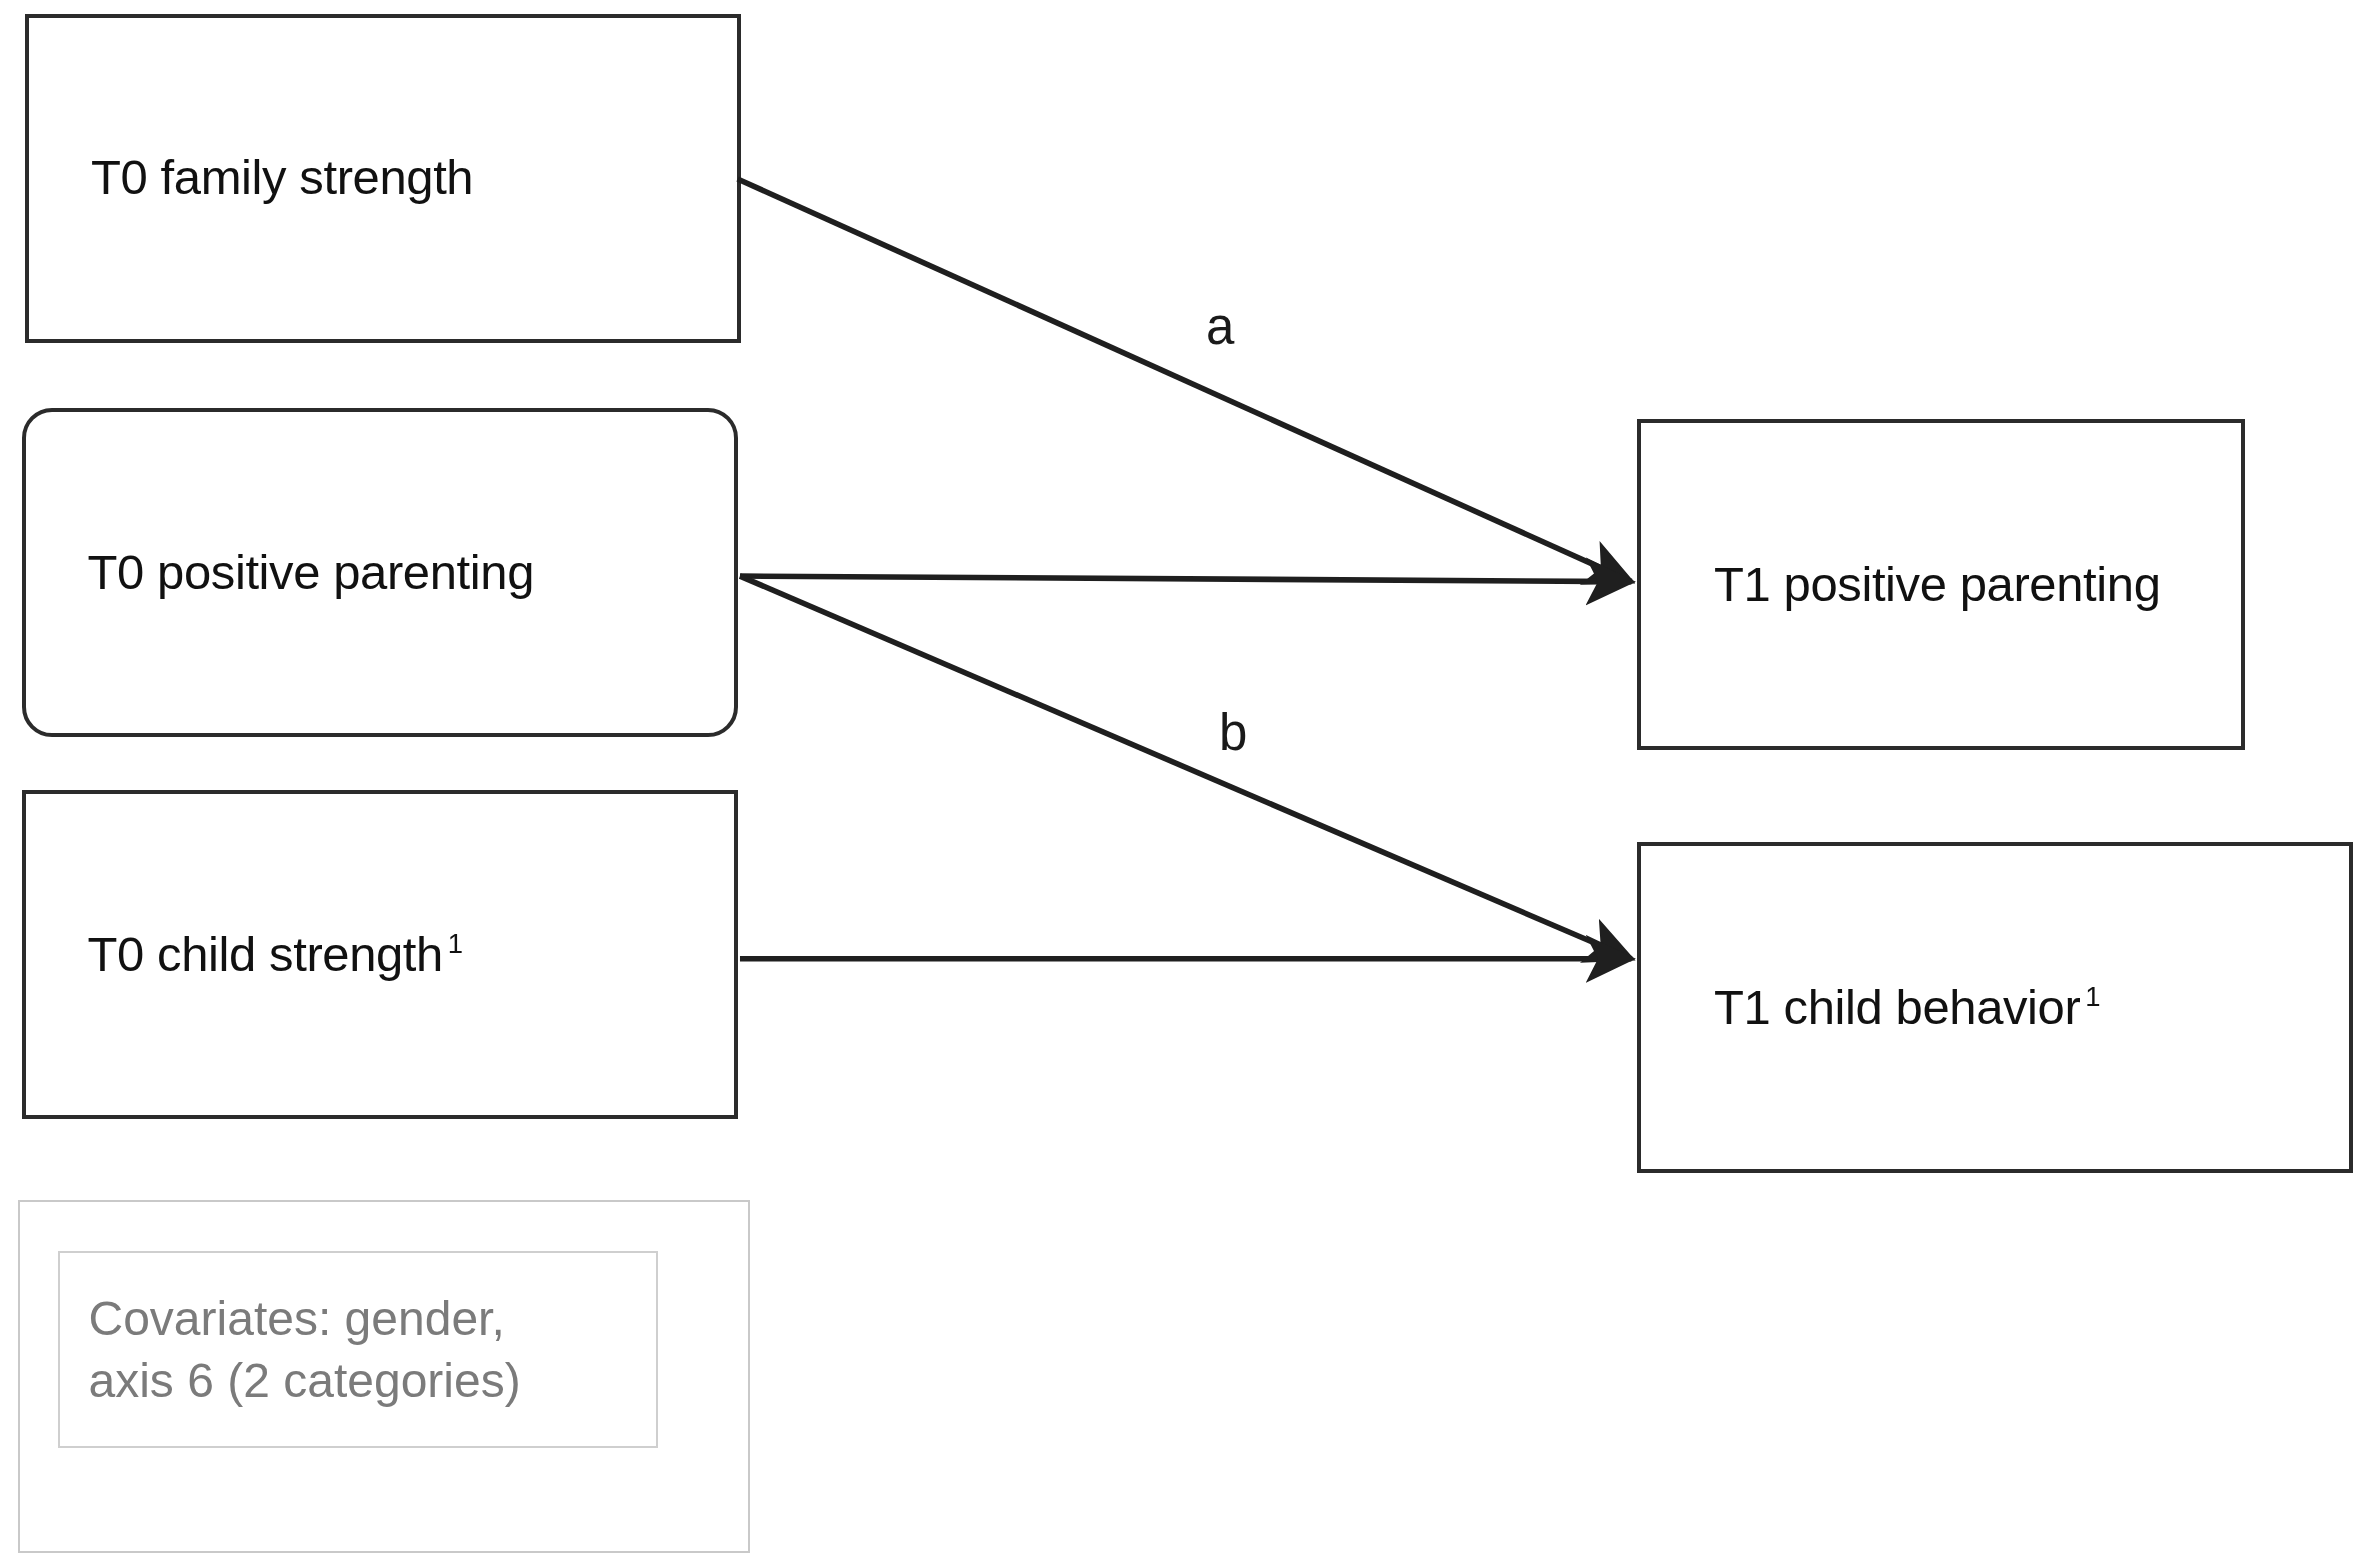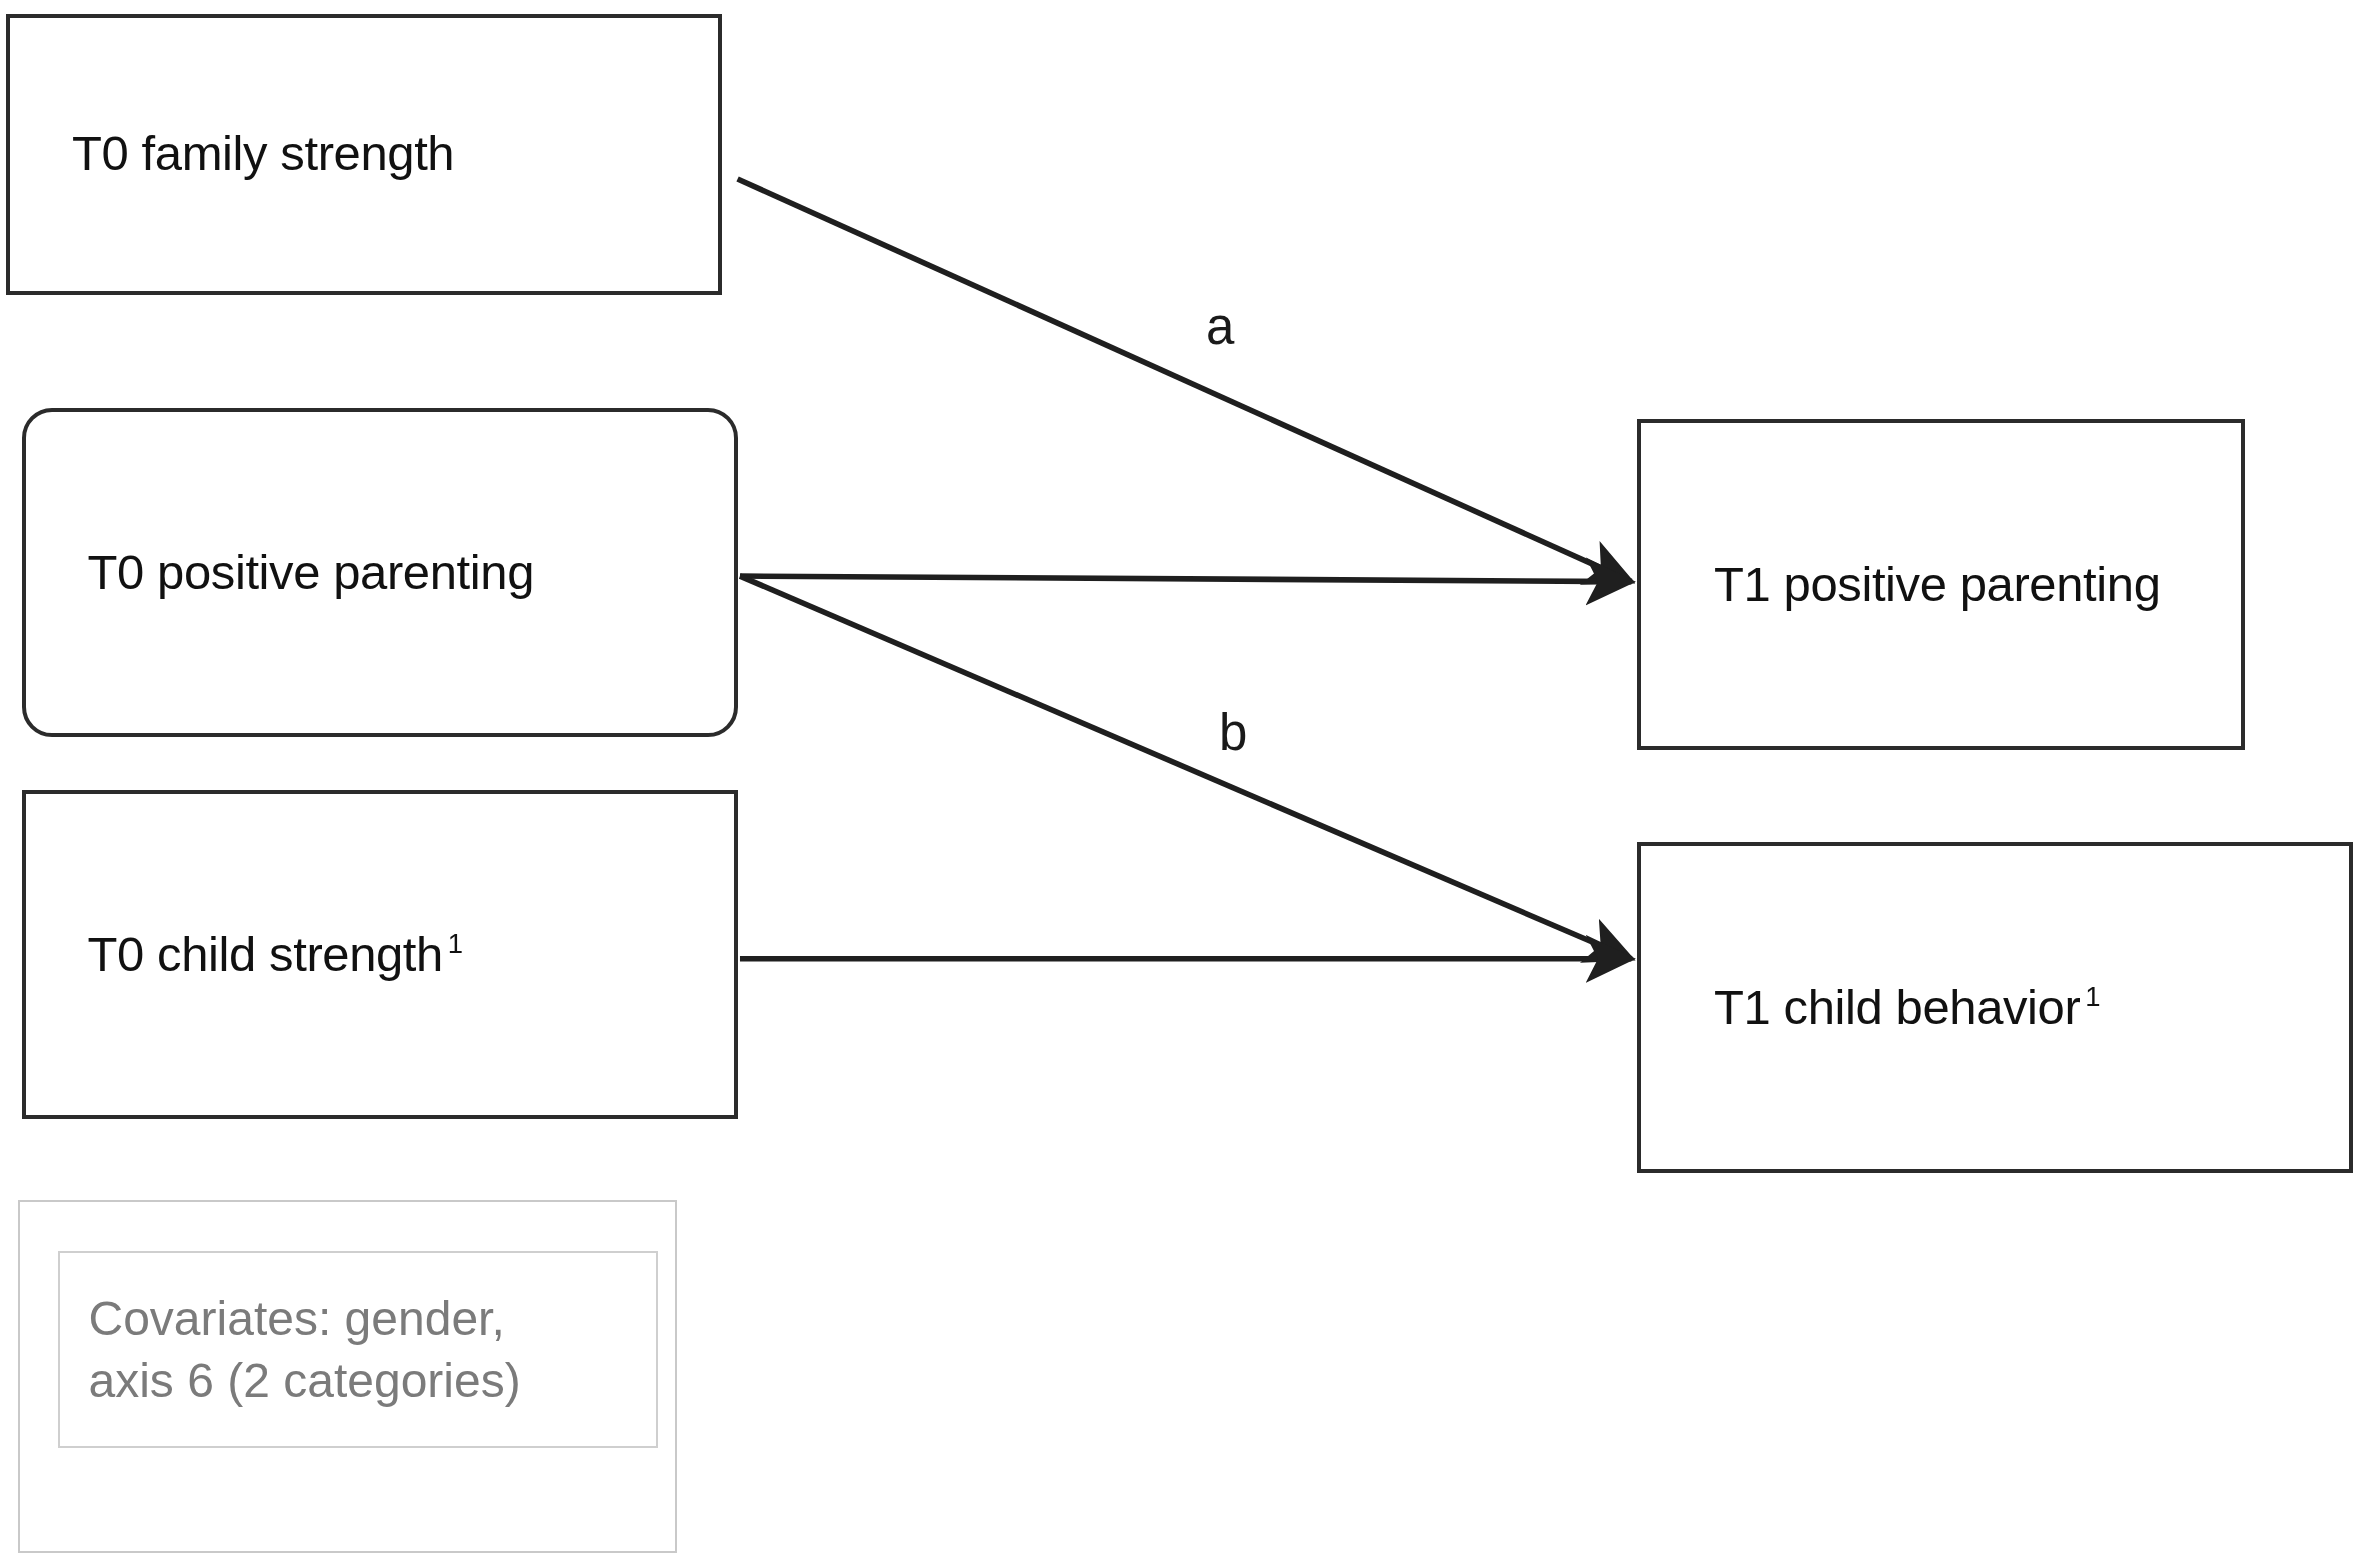--- a/index.html
+++ b/index.html
@@ -34,35 +34,35 @@
     line-height: 1.05;
     white-space: nowrap;
   }
   .node-label sup {
     font-size: 0.56em;
     vertical-align: super;
     line-height: 0;
     margin-left: 4.8px;
   }
   
-  #node-t0-family-strength   { left: 6px;  top: 13.6px;   width: 716px; height: 281px; text-align: center; }
+  #node-t0-family-strength   { left: 25px;  top: 13.6px;   width: 716px; height: 329px; text-align: center; }
   #node-t0-positive-parenting{ left: 21.5px;  top: 408px;  width: 716px; height: 329px; border-radius: 30px; }
   #node-t0-child-behavior    { left: 21.5px;  top: 790px;  width: 716px; height: 329px; }
   
   #node-t1-positive-parenting{ left: 1637px; top: 419px;  width: 608px; height: 331px; }
   #node-t1-child-behavior    { left: 1637px; top: 798px; width: 716px; height: 331px; margin-top: 44px; }
   #node-t1-positive-parenting .node-label,
   #node-t1-child-behavior .node-label { padding-left: 73px; }
 
   
   #covariates-panel {
     position: absolute;
     left: 17.5px;
     top: 1200px;
-    width: 659px;
+    width: 732px;
     height: 353px;
     box-sizing: border-box;
     border: 2.4px solid #c9c9c9;
     background: #ffffff;
   }
   #covariates-inner {
     position: absolute;
     left: 38px;
     top: 49px;
     width: 600px;

